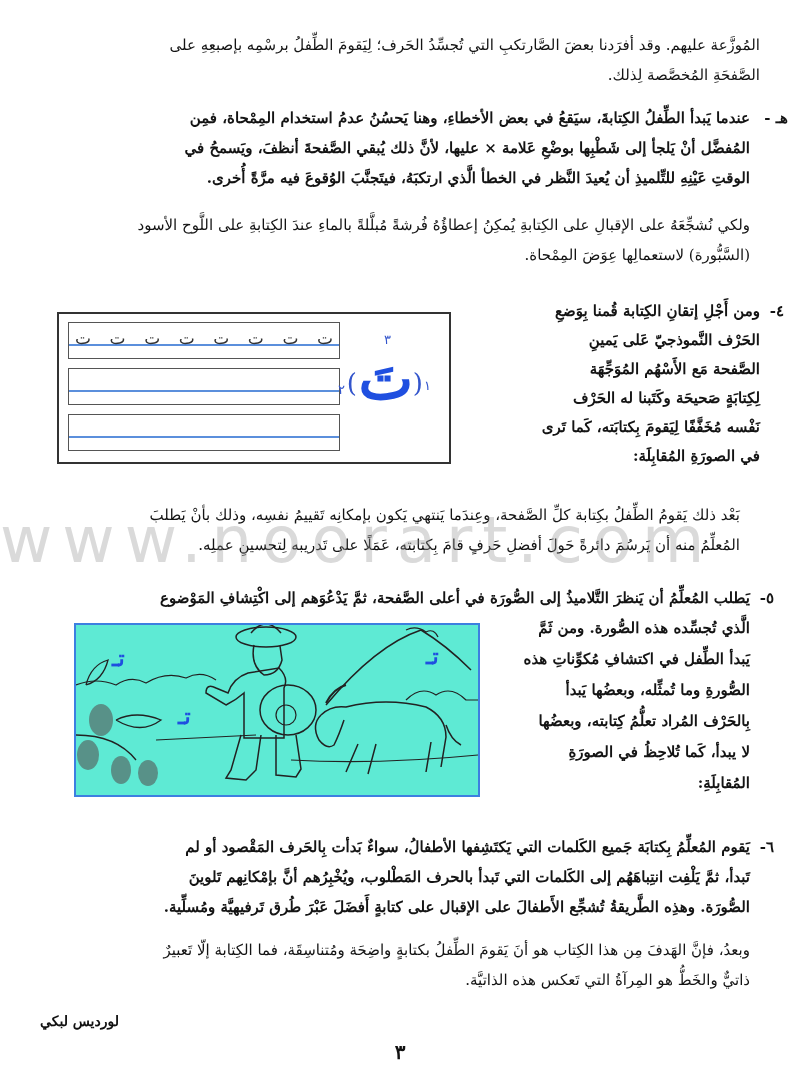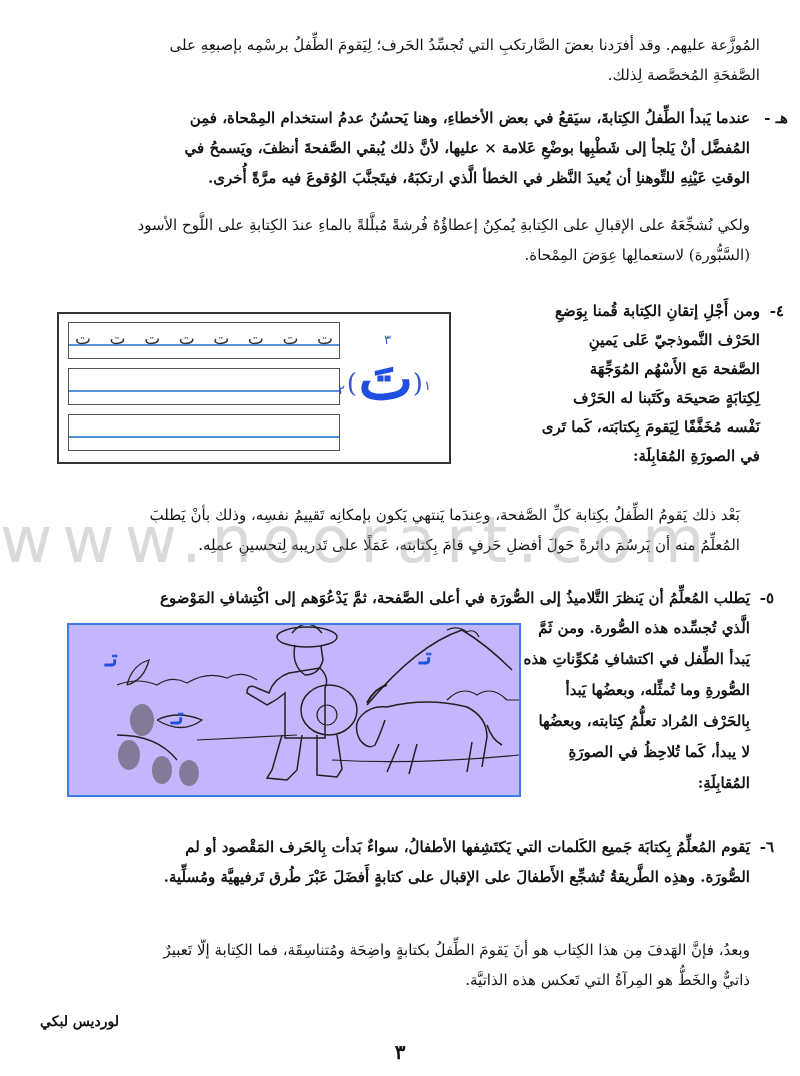--- a/index.html
+++ b/index.html
@@ -34,22 +34,22 @@
     font-size: 17px; color: #333; line-height: 22px;
   }
   .model-letter {
     position: absolute; right: 36px; top: 30px; font-size: 58px; color: #1f4fe0;
     font-weight: bold; line-height: 70px;
   }
   .arrow-mark { position: absolute; color: #3355cc; font-size: 13px; }
 
   
   .fig2 {
-    position: absolute; left: 67px; top: 623px; width: 402px; height: 170px;
-    border: 2px solid #3d7fe0; background: #c4b5fd; overflow: hidden; padding-left: 48px;
+    position: absolute; left: 74px; top: 623px; width: 402px; height: 170px;
+    border: 2px solid #3d7fe0; background: #5eead4; overflow: hidden;
   }
   .scene-letter { position: absolute; color: #1f4fe0; font-weight: bold; font-size: 22px; }
 
   .watermark {
     position: absolute; left: 0; top: 500px; width: 692px; text-align: center;
     font-family: "DejaVu Sans", sans-serif; font-size: 64px; letter-spacing: 10px;
     color: rgba(150,150,150,0.35); pointer-events: none; line-height: 80px;
   }
   .signature {
     position: absolute; left: 40px; top: 1013px; direction: rtl;
@@ -69,21 +69,21 @@
     <div>المُوزَّعة عليهم. وقد أفرَدنا بعضَ الصَّارتكبِ التي تُجسِّدُ الحَرف؛ لِيَقومَ الطِّفلُ برسْمِه بإصبعِهِ على</div>
     <div style="text-align:right;">الصَّفحَةِ المُخصَّصة لِذلك.</div>
   </div>
 
   <div class="txt bold" style="left:70px; top:103px; width:680px;">
     <div style="position:relative;">
       <span style="position:absolute; right:-38px; top:0;">هـ -</span>
       <div>عندما يَبدأ الطِّفلُ الكِتابةَ، سيَقعُ في بعض الأخطاءِ، وهنا يَحسُنُ عدمُ استخدام المِمْحاة، فمِن</div>
     </div>
     <div>المُفضَّل أنْ يَلجأ إلى شَطْبِها بوضْعِ عَلامة × عليها، لأنَّ ذلك يُبقي الصَّفحةَ أنظفَ، ويَسمحُ في</div>
-    <div style="text-align:right;">الوقتِ عَيْنِهِ للتِّوهناِ أن يُعيدَ النَّظر في الخطأ الَّذي ارتكبَهُ، فيتَجنَّبَ الوُقوعَ فيه مرَّةً أُخرى.</div>
+    <div style="text-align:right;">الوقتِ عَيْنِهِ للتِّلميذِ أن يُعيدَ النَّظر في الخطأ الَّذي ارتكبَهُ، فيتَجنَّبَ الوُقوعَ فيه مرَّةً أُخرى.</div>
   </div>
 
   <div class="txt" style="left:60px; top:210px; width:690px;">
     <div>ولكي نُشجِّعَهُ على الإقبالِ على الكِتابةِ يُمكِنُ إعطاؤُهُ فُرشةً مُبلَّلةً بالماءِ عندَ الكِتابةِ على اللَّوح الأسود</div>
     <div style="text-align:right;">(السَّبُّورة) لاستعمالِها عِوَضَ المِمْحاة.</div>
   </div>
 
   <div class="txt bold" style="left:470px; top:297px; width:290px; line-height:29px;">
     <div style="position:relative;">
       <span style="position:absolute; right:-24px; top:0;">٤-</span>
@@ -183,20 +183,21 @@
     <span class="scene-letter" style="left:36px; top:20px;">تـ</span>
     <span class="scene-letter" style="left:102px; top:78px;">تـ</span>
     <span class="scene-letter" style="left:350px; top:18px;">تـ</span>
   </div>
 
   <div class="txt bold" style="left:70px; top:832px; width:680px;">
     <div style="position:relative;">
       <span style="position:absolute; right:-24px; top:0;">٦-</span>
       <div>يَقوم المُعلِّمُ بِكتابَة جَميع الكَلمات التي يَكتَشِفها الأطفالُ، سواءٌ بَدأت بِالحَرف المَقْصود أو لم</div>
     </div>
+    <div>تَبدأ، ثمَّ يَلْفِت انتِباهَهُم إلى الكَلمات التي تَبدأ بالحرف المَطْلوب، ويُخْبِرُهم أنَّ بإمْكانِهم تَلوينَ</div>
     <div style="text-align:right;">الصُّورَة. وهذِه الطَّريقةُ تُشجِّع الأَطفالَ على الإقبال على كتابةٍ أَفضَلَ عَبْرَ طُرق تَرفيهيَّة ومُسلِّية.</div>
   </div>
 
   <div class="txt" style="left:60px; top:935px; width:690px;">
     <div>وبعدُ، فإنَّ الهَدفَ مِن هذا الكِتاب هو أنَ يَقومَ الطِّفلُ بكتابةٍ واضِحَة ومُتناسِقَة، فما الكِتابة إلّا تَعبيرٌ</div>
     <div style="text-align:left;">ذاتيٌّ والخَطُّ هو المِرآةُ التي تَعكس هذه الذاتيَّة.</div>
   </div>
 
   <div class="signature">لورديس لبكي</div>
   <div class="page-number">٣</div>

